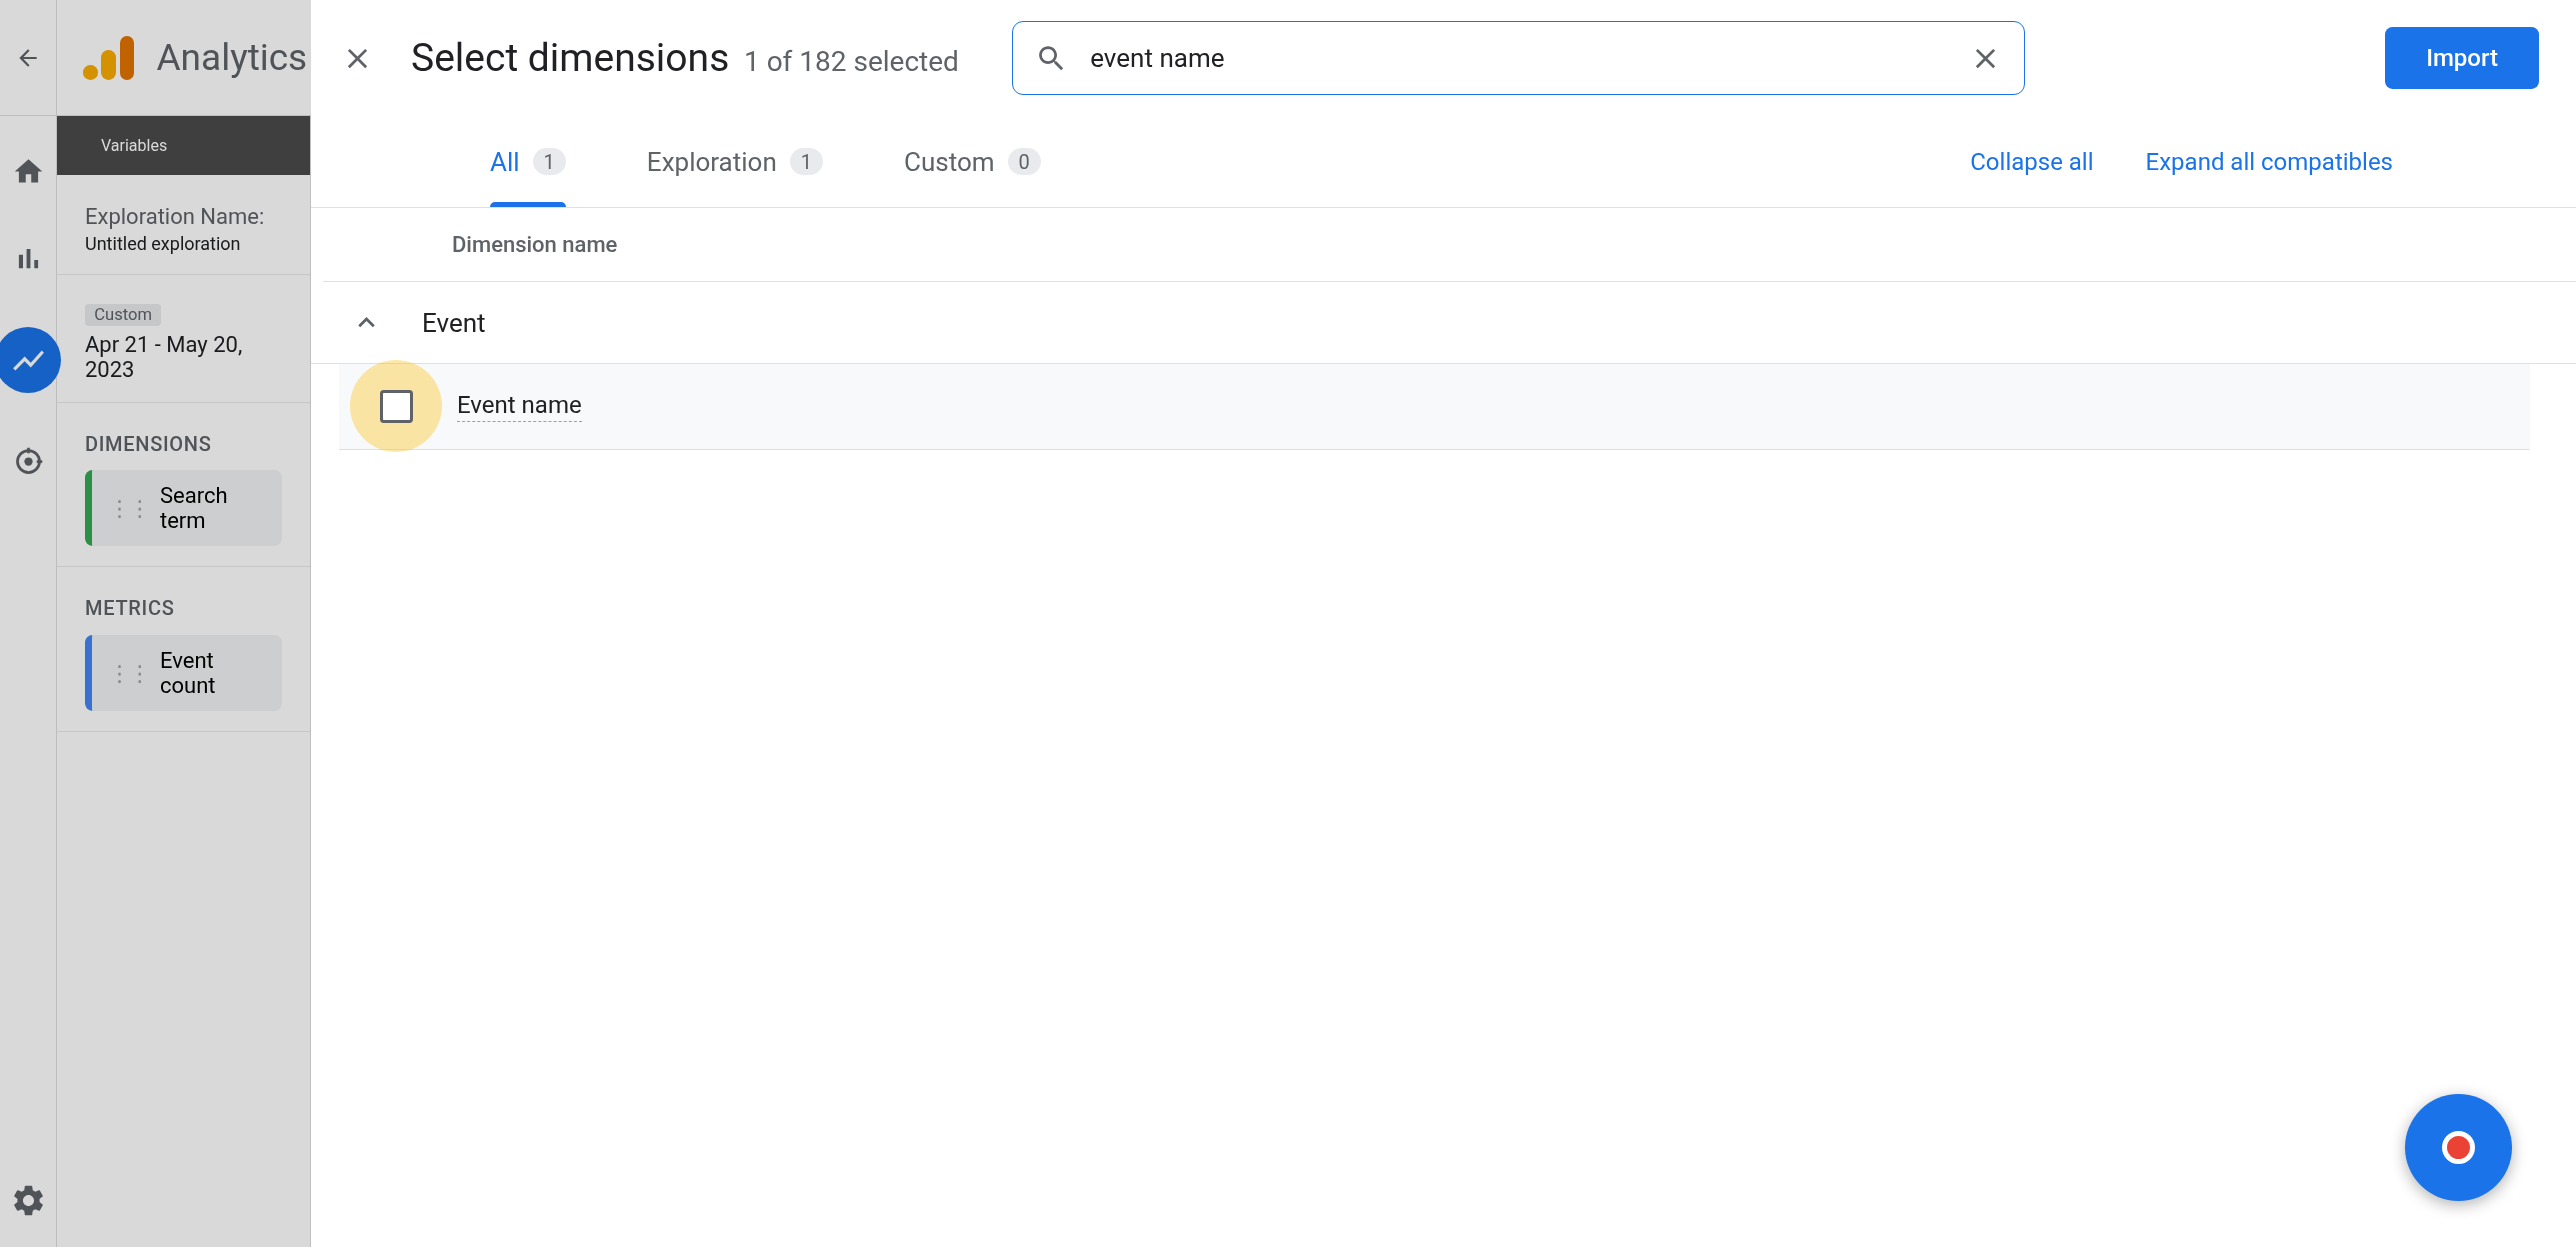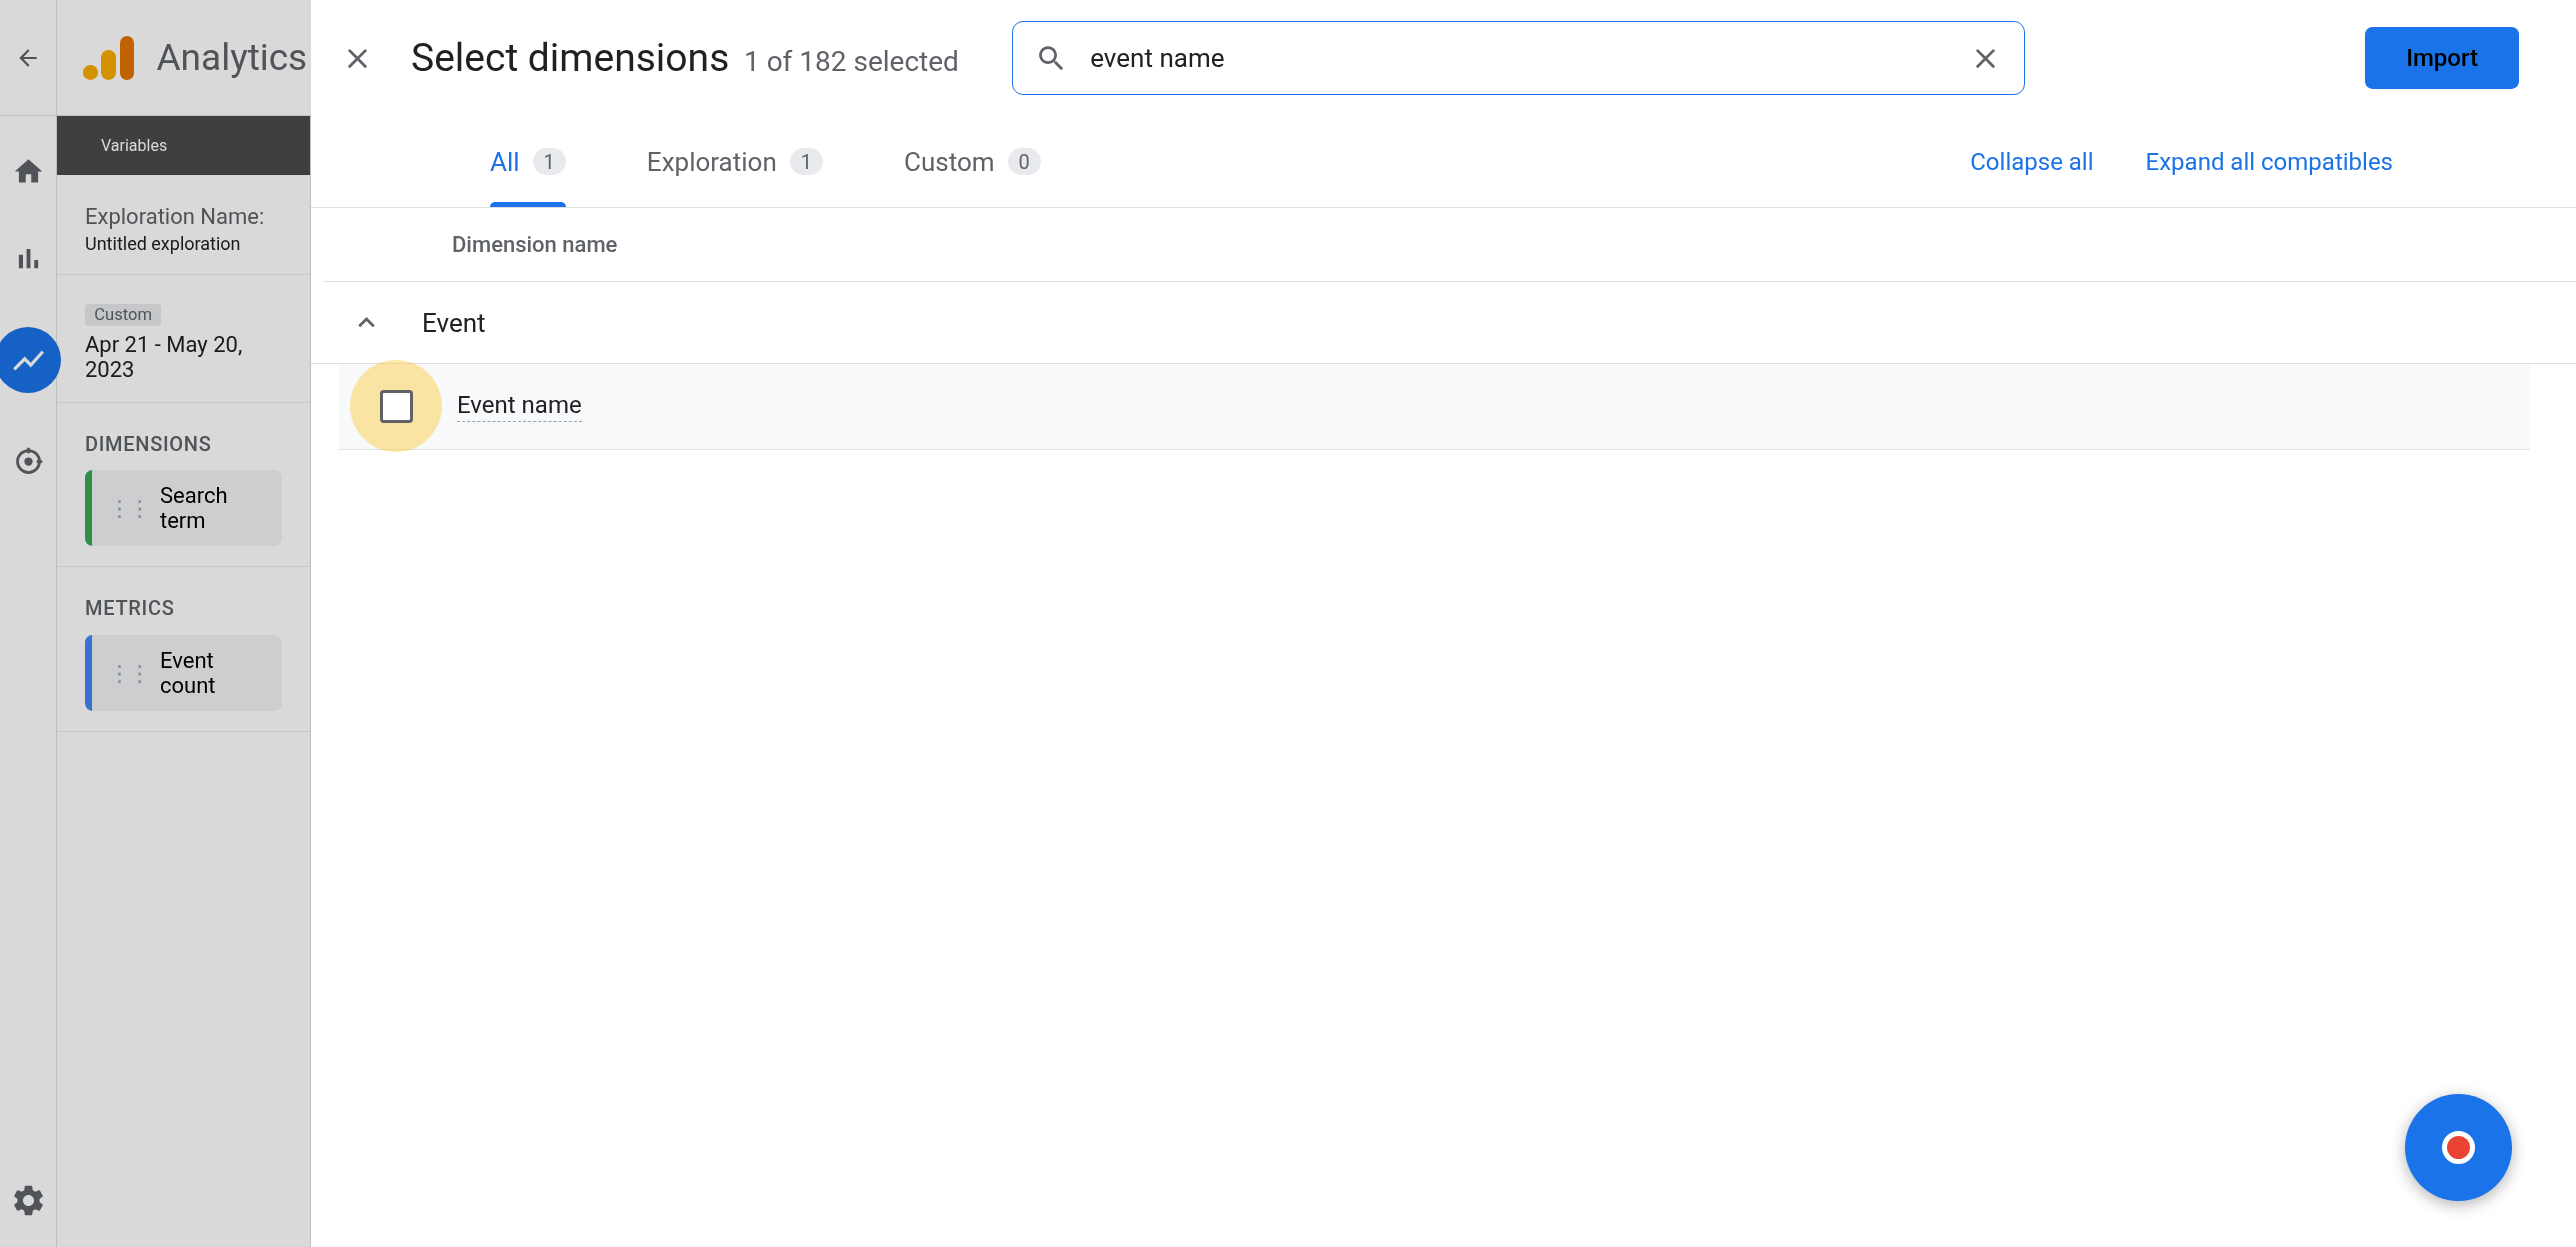--- a/index.html
+++ b/index.html
@@ -229,21 +229,21 @@
       background: #fff;
       z-index: 10;
       display: flex;
       flex-direction: column;
     }
     
     .modal-header {
       height: 116px;
       display: flex;
       align-items: center;
-      padding: 0 57px 0 28px;
+      padding: 0 37px 0 28px;
       gap: 35px;
     }
     
     .close-btn {
       width: 37px;
       height: 37px;
       display: flex;
       align-items: center;
       justify-content: center;
       cursor: pointer;
@@ -285,21 +285,21 @@
       font-size: 26px;
       color: #202124;
     }
     
     .header-spacer {
       flex: 1;
     }
     
     .import-btn {
       background: #1a73e8;
-      color: #000000;
+      color: #ffffff;
       border: none;
       padding: 16.6px 41px;
       border-radius: 7.4px;
       font-size: 24px;
       font-weight: 500;
       cursor: pointer;
     }
     
     .tabs-row {
       height: 92px;

